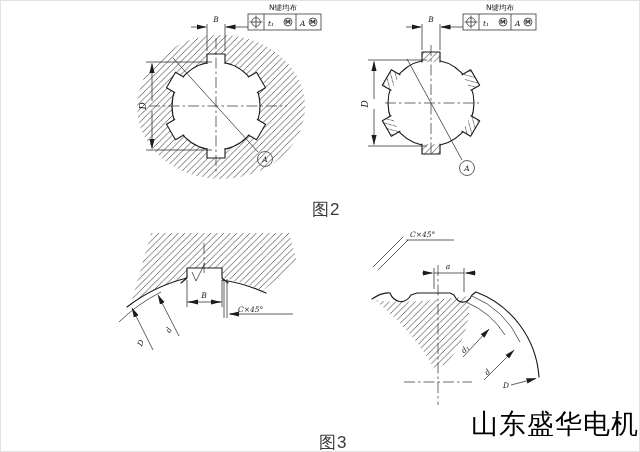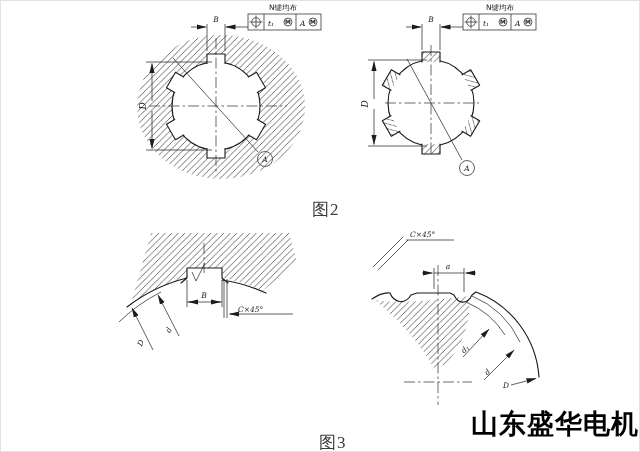--- a/index.html
+++ b/index.html
@@ -10,25 +10,25 @@
   .tn{stroke:#2b2b2b;stroke-width:.75;fill:none;}
   .cl{stroke:#2b2b2b;stroke-width:.7;fill:none;stroke-dasharray:11 3 2.5 3;}
   .notch{fill:#fff;stroke:#1c1c1c;stroke-width:1.1;stroke-linejoin:round;}
   .wf{fill:#fff;}
   text{fill:#1c1c1c;}
   .dim{font:italic 9px "DejaVu Serif",serif;}
   .dsm{font:italic 7.5px "DejaVu Serif",serif;}
   .note{font:7.5px "DejaVu Sans",sans-serif;}
   .mlet{font:600 5.8px "DejaVu Sans",sans-serif;text-anchor:middle;}
   .anc{text-anchor:middle;}
-  .cap{position:absolute;font-size:17px;color:#3c3c3c;letter-spacing:1px;font-family:Liberation Serif, serif;}
+  .cap{position:absolute;font-size:17px;color:#3c3c3c;letter-spacing:1px;}
   #cap2{left:311px;top:197px;}
   #cap3{left:318px;top:430px;}
   #wm{position:absolute;left:452px;top:405px;width:186px;text-align:right;
-      font-family:"Liberation Serif",serif;font-weight:bold;font-size:27px;color:#000;
+      font-family:"Liberation Serif",serif;font-weight:normal;font-size:27px;color:#000;
       letter-spacing:1px;white-space:nowrap;}
 </style>
 </head>
 <body>
 
 <div id="page">
 
 <svg width="640" height="452" viewBox="0 0 640 452">
   <defs>
     <pattern id="h" width="6.5" height="6.5" patternUnits="userSpaceOnUse">

